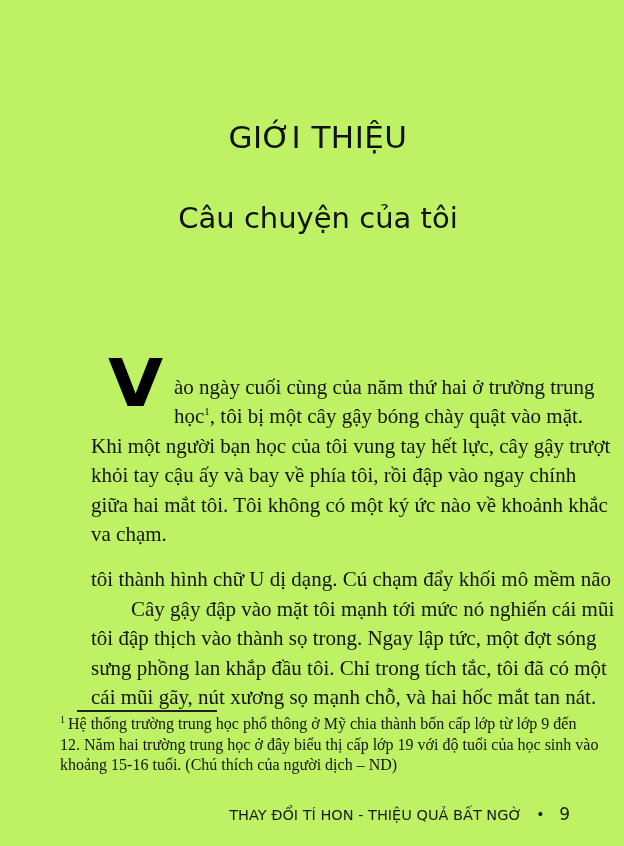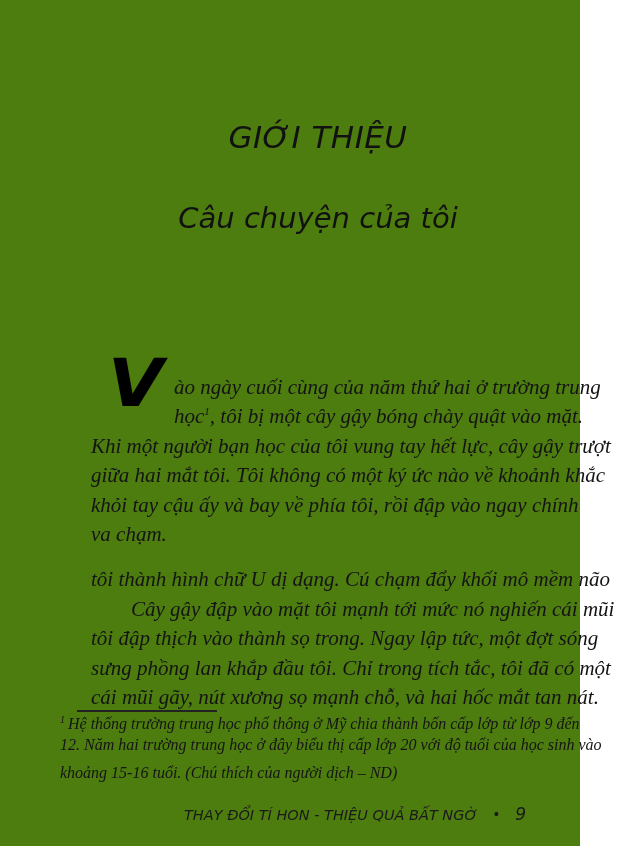--- a/index.html
+++ b/index.html
@@ -10,23 +10,22 @@
     body {
       width: 624px;
       height: 846px;
       position: relative;
       overflow: hidden;
       color: #1a1a1a;
     }
     .page {
       position: absolute;
       left: 0; top: 0;
-      width: 580px; height: 846px;
-      background: #4d7c0f;
-      font-style: italic;
+      width: 624px; height: 846px;
+      background: #bef264;
     }
     .chapter-label {
       position: absolute;
       left: 0; width: 636px;
       top: 119px;
       text-align: center;
       font-family: "DejaVu Sans", sans-serif;
       font-size: 31px;
       letter-spacing: 0.5px;
       color: #111;
@@ -110,21 +109,20 @@
       color: #151515;
     }
     .footnote .fline {
       display: block;
       white-space: nowrap;
       text-align: justify;
       text-align-last: justify;
     }
     .footnote .fline.last {
       text-align-last: left;
-      margin-top: 8px;
     }
     .footnote sup {
       font-size: 10px;
       vertical-align: 6px;
       line-height: 0;
       margin-right: 3px;
     }
     .footer {
       position: absolute;
       right: 54px;
@@ -153,39 +151,39 @@
   <div class="chapter-label">GIỚI THIỆU</div>
   <div class="chapter-title">Câu chuyện của tôi</div>
 
   <div class="body-text">
     <span class="dropcap">V</span>
 
     <p>
       <span class="line drop-indent">ào ngày cuối cùng của năm thứ hai ở trường trung</span>
       <span class="line drop-indent"><span>học</span><sup class="fnref">1</sup><span>, tôi bị một cây gậy bóng chày quật vào mặt.</span></span>
       <span class="line">Khi một người bạn học của tôi vung tay hết lực, cây gậy trượt</span>
+      <span class="line">khỏi tay cậu ấy và bay về phía tôi, rồi đập vào ngay chính</span>
       <span class="line">giữa hai mắt tôi. Tôi không có một ký ức nào về khoảnh khắc</span>
-      <span class="line">khỏi tay cậu ấy và bay về phía tôi, rồi đập vào ngay chính</span>
       <span class="line last">va chạm.</span>
     </p>
 
     <p>
       <span class="line">tôi thành hình chữ U dị dạng. Cú chạm đẩy khối mô mềm não</span>
       <span class="line para-indent">Cây gậy đập vào mặt tôi mạnh tới mức nó nghiến cái mũi</span>
       <span class="line">tôi đập thịch vào thành sọ trong. Ngay lập tức, một đợt sóng</span>
       <span class="line">sưng phồng lan khắp đầu tôi. Chỉ trong tích tắc, tôi đã có một</span>
       <span class="line last">cái mũi gãy, nút xương sọ mạnh chỗ, và hai hốc mắt tan nát.</span>
     </p>
   </div>
 
   <div class="footnote-rule"></div>
 
   <div class="footnote">
     <span class="fline"><sup>1</sup><span>Hệ thống trường trung học phổ thông ở Mỹ chia thành bốn cấp lớp từ lớp 9 đến</span></span>
-    <span class="fline">12. Năm hai trường trung học ở đây biểu thị cấp lớp 20 với độ tuổi của học sinh vào</span>
+    <span class="fline">12. Năm hai trường trung học ở đây biểu thị cấp lớp 19 với độ tuổi của học sinh vào</span>
     <span class="fline last">khoảng 15-16 tuổi. (Chú thích của người dịch – ND)</span>
   </div>
 
   <div class="footer">
     <span>THAY ĐỔI TÍ HON - THIỆU QUẢ BẤT NGỜ</span>
     <span class="bullet">•</span>
     <span class="page-num">9</span>
   </div>
 
 </div>

